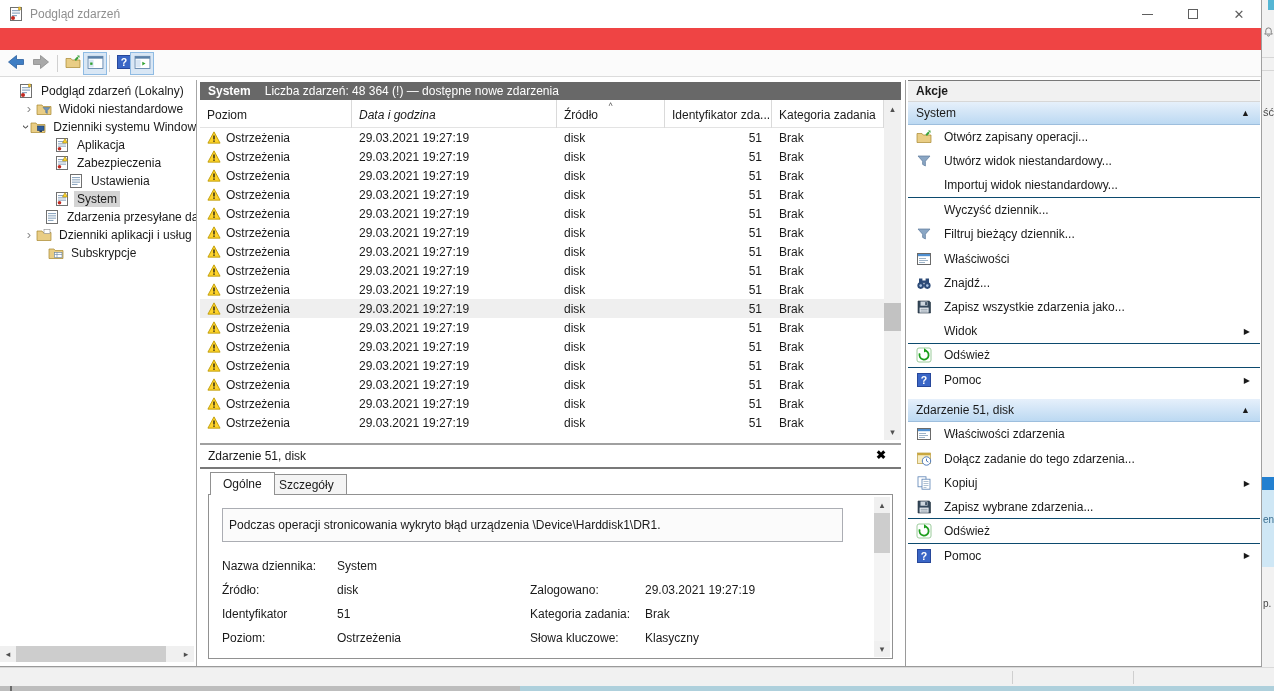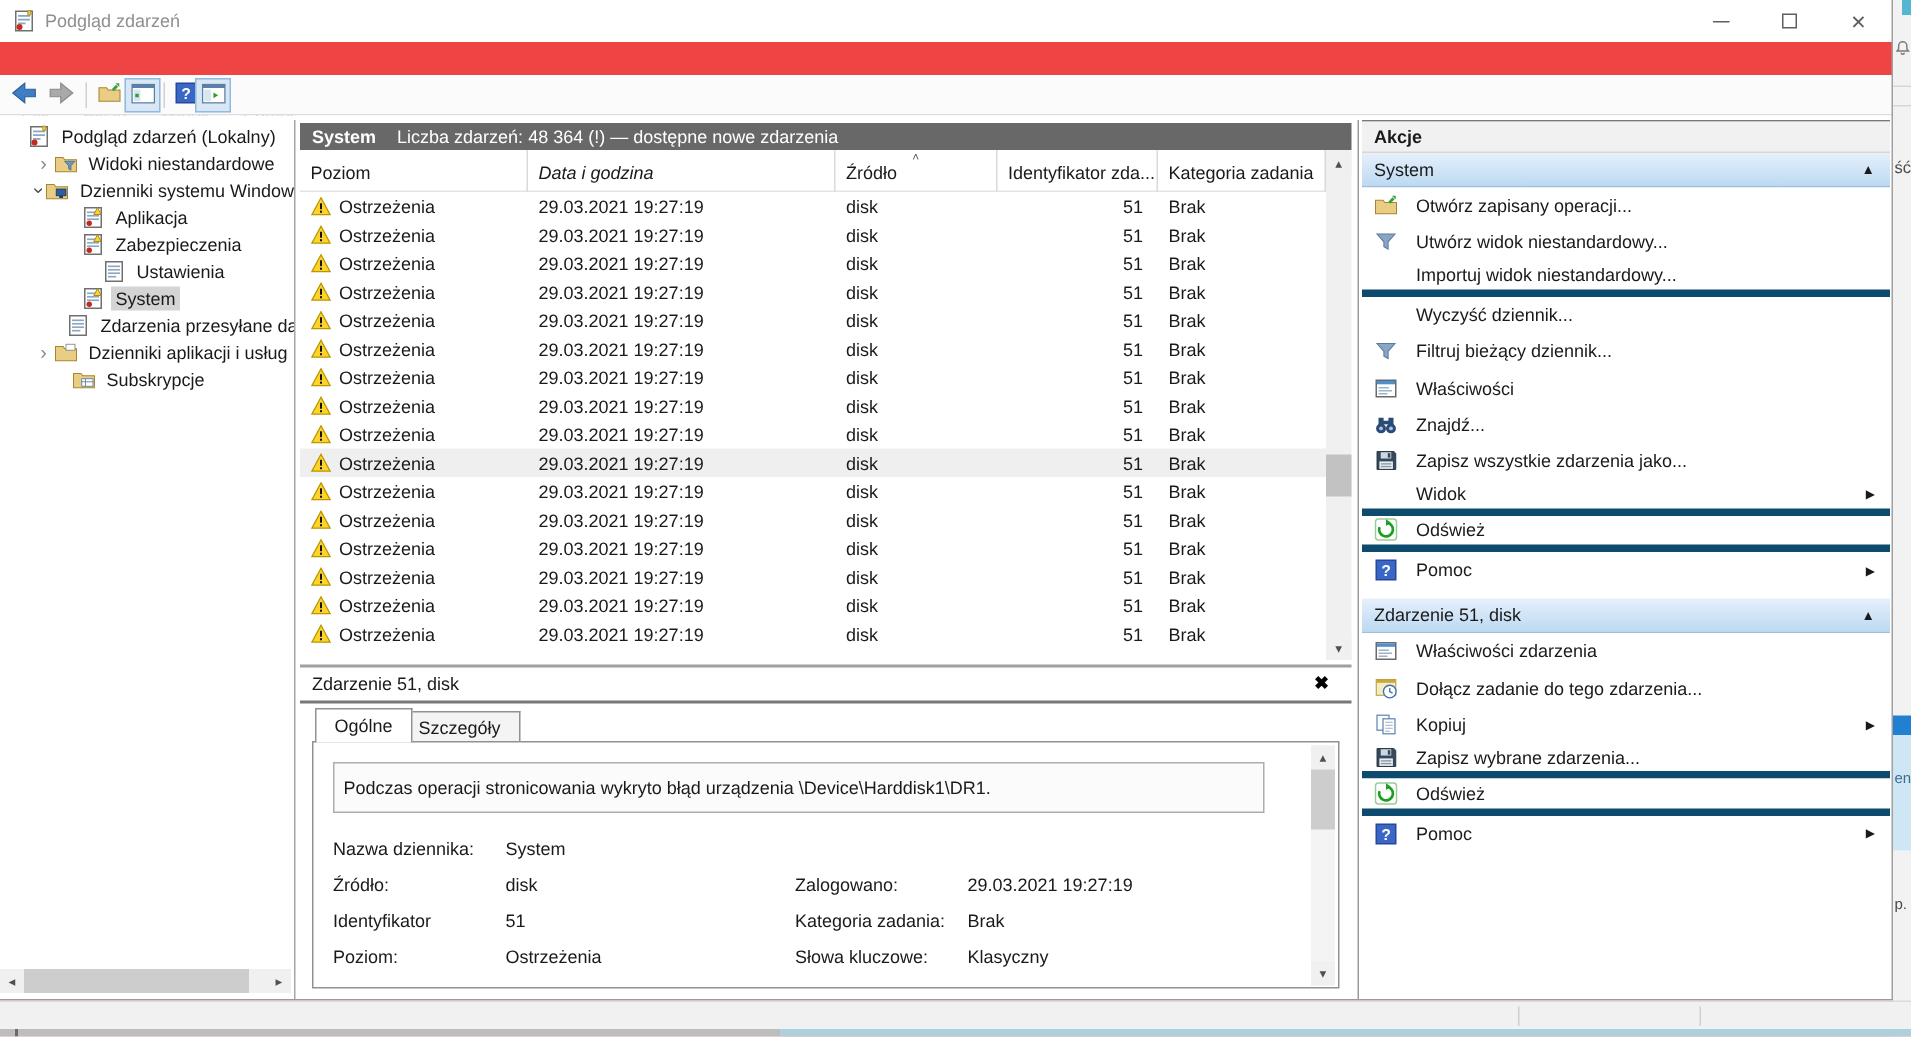--- a/index.html
+++ b/index.html
@@ -90,21 +90,21 @@
 
   
   #actions { left:908px; top:3px; width:352px; height:586px; background:#fff; border-top:1px solid #787878; overflow:hidden; }
   #actions-title { height:21px; background:#f1f1f1; border-bottom:1px solid #d7d7d7;
                    font-weight:bold; display:flex; align-items:center; padding-left:8px; }
   .grp-header { height:23px; background:linear-gradient(#e6f0fb,#bcd9f2); border-bottom:1px solid #9dbedd;
                 display:flex; align-items:center; padding:0 10px 0 8px; }
   .grp-header .cap { flex:1; }
   .grp-collapse { font-size:9px; color:#1a1a1a; }
   .act-item { height:24.3px; display:flex; align-items:center; padding:0 10px 0 8px; background:#fff; }
-  .act-item.sep { border-bottom:5px solid #0c4a6e;justify-content:center; }
+  .act-item.sep { border-bottom:1px solid #0c4a6e;justify-content:center; }
   .act-ico { width:16px; height:16px; margin-right:12px; flex:0 0 16px; }
   .act-label { flex:1; white-space:nowrap; overflow:hidden; }
   .act-sub { font-size:8px; color:#1a1a1a; }
   .grp-gap { height:7px; }
 
   
   #win-right-border { left:1261px; top:0; width:1px; height:667px; background:#a0a0a0; }
   #right-strip { left:1262px; top:0; width:12px; height:691px; background:#f2f2f2; overflow:hidden; }
   #rs-teal { position:absolute; left:6px; top:0; width:6px; height:10px; background:#55b6d4; }
   #rs-bell { position:absolute; left:1px; top:26px; width:11px; height:12px; }

